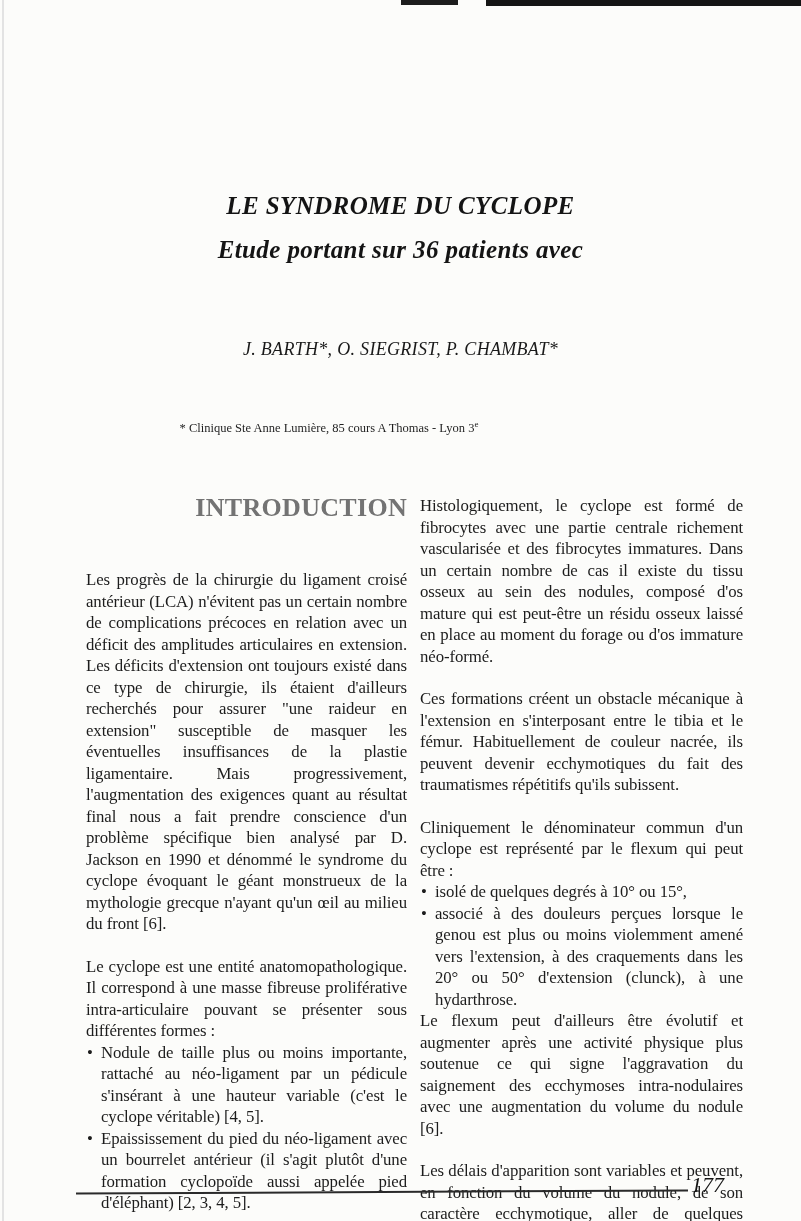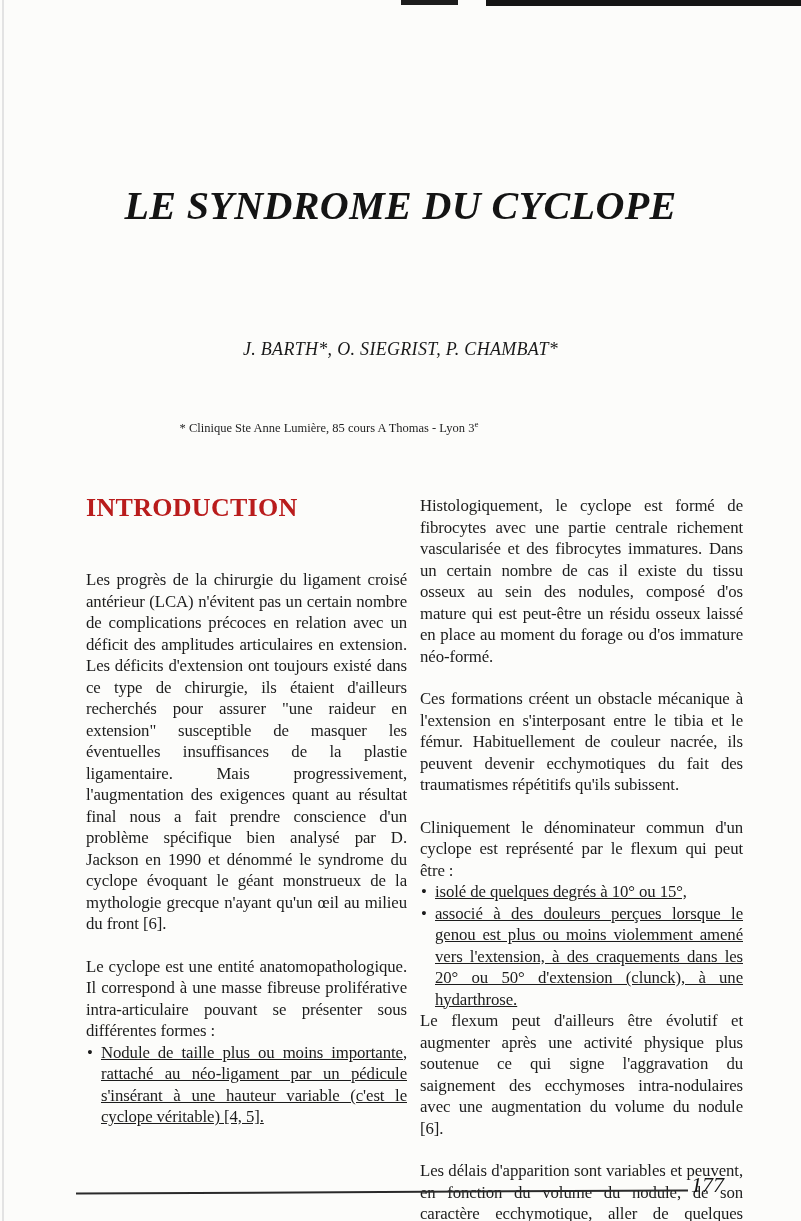--- a/index.html
+++ b/index.html
@@ -16,21 +16,21 @@
   
   .scan-bar-short { position:absolute; left:401px; top:0; width:57px; height:5px; background:#1d1d1d; }
   .scan-bar-long  { position:absolute; left:486px; top:0; width:315px; height:6px; background:#151515; }
   .scan-edge-line { position:absolute; left:2px; top:0; width:2px; height:1221px; background:#d9d9d9; opacity:.7; }
 
   
   .title-block {
     position:absolute; top:184px; left:0; width:801px;
     text-align:center;
     font-weight:bold; font-style:italic;
-    font-size:40px; line-height:44px; letter-spacing:.4px;
+    font-size:25px; line-height:44px; letter-spacing:.4px;
     color:#141414;
   }
   .authors {
     position:absolute; top:339px; left:0; width:801px;
     text-align:center; font-style:italic;
     font-size:18px; letter-spacing:.3px; color:#1a1a1a;
   }
   .affiliation {
     position:absolute; top:419px; left:0; width:658px;
     text-align:center; font-size:12.5px; color:#1f1f1f;
@@ -40,31 +40,31 @@
   
   .columns {
     position:absolute; top:489px; left:86px; width:657px;
     display:flex; gap:13px;
   }
   .col-left  { width:321px; }
   .col-right { width:323px; padding-top:6px; }
 
   .intro-heading {
     font-size:26px; font-weight:bold; letter-spacing:.3px;
-    margin:4px 0 46px 0; color:#b91c1c;
+    margin:4px 0 46px 0; color:#737373;text-align:right;
   }
 
   .columns p {
     font-size:16.8px; line-height:21.5px;
     text-align:justify; letter-spacing:-0.1px;
     margin:0 0 21px 0;
   }
   .columns p.no-gap { margin-bottom:0; }
 
-  .columns ul { list-style:none; margin:0 0 21px 0; padding:0;text-decoration:underline; }
+  .columns ul { list-style:none; margin:0 0 21px 0; padding:0; }
   .columns ul.tight { margin-bottom:0; }
   .columns li {
     position:relative; padding-left:15px;
     font-size:16.8px; line-height:21.5px;
     text-align:justify; letter-spacing:-0.1px;
   }
   .columns li::before { content:"\2022"; position:absolute; left:1px; }
 
   
   .footer-rule {
@@ -78,34 +78,36 @@
 </style>
 </head>
 <body>
 
 <div class="scan-bar-short"></div>
 <div class="scan-bar-long"></div>
 <div class="scan-edge-line"></div>
 
 <div class="title-block">
   <div>LE SYNDROME DU CYCLOPE</div>
+  <div>Etude portant sur 36 patients avec</div>
 </div>
 
 <div class="authors">J. BARTH*, O. SIEGRIST, P. CHAMBAT*</div>
 
 <div class="affiliation"><span>* Clinique Ste Anne Lumière, 85 cours A Thomas - Lyon 3</span><sup>e</sup></div>
 
 <div class="columns">
 
   <div class="col-left">
     <h2 class="intro-heading">INTRODUCTION</h2>
     <p>Les progrès de la chirurgie du ligament croisé antérieur (LCA) n'évitent pas un certain nombre de complications précoces en relation avec un déficit des amplitudes articulaires en extension. Les déficits d'extension ont toujours existé dans ce type de chirurgie, ils étaient d'ailleurs recherchés pour assurer "une raideur en extension" susceptible de masquer les éventuelles insuffisances de la plastie ligamentaire. Mais progressivement, l'augmentation des exigences quant au résultat final nous a fait prendre conscience d'un problème spécifique bien analysé par D. Jackson en 1990 et dénommé le syndrome du cyclope évoquant le géant monstrueux de la mythologie grecque n'ayant qu'un œil au milieu du front [6].</p>
     <p class="no-gap">Le cyclope est une entité anatomopathologique. Il correspond à une masse fibreuse proliférative intra-articulaire pouvant se présenter sous différentes formes :</p>
     <ul class="tight">
       <li>Nodule de taille plus ou moins importante, rattaché au néo-ligament par un pédicule s'insérant à une hauteur variable (c'est le cyclope véritable) [4, 5].</li>
+      <li>Epaississement du pied du néo-ligament avec un bourrelet antérieur (il s'agit plutôt d'une formation cyclopoïde aussi appelée pied d'éléphant) [2, 3, 4, 5].</li>
     </ul>
   </div>
 
   <div class="col-right">
     <p>Histologiquement, le cyclope est formé de fibrocytes avec une partie centrale richement vascularisée et des fibrocytes immatures. Dans un certain nombre de cas il existe du tissu osseux au sein des nodules, composé d'os mature qui est peut-être un résidu osseux laissé en place au moment du forage ou d'os immature néo-formé.</p>
     <p>Ces formations créent un obstacle mécanique à l'extension en s'interposant entre le tibia et le fémur. Habituellement de couleur nacrée, ils peuvent devenir ecchymotiques du fait des traumatismes répétitifs qu'ils subissent.</p>
     <p class="no-gap">Cliniquement le dénominateur commun d'un cyclope est représenté par le flexum qui peut être :</p>
     <ul class="tight">
       <li>isolé de quelques degrés à 10° ou 15°,</li>
       <li>associé à des douleurs perçues lorsque le genou est plus ou moins violemment amené vers l'extension, à des craquements dans les 20° ou 50° d'extension (clunck), à une hydarthrose.</li>

